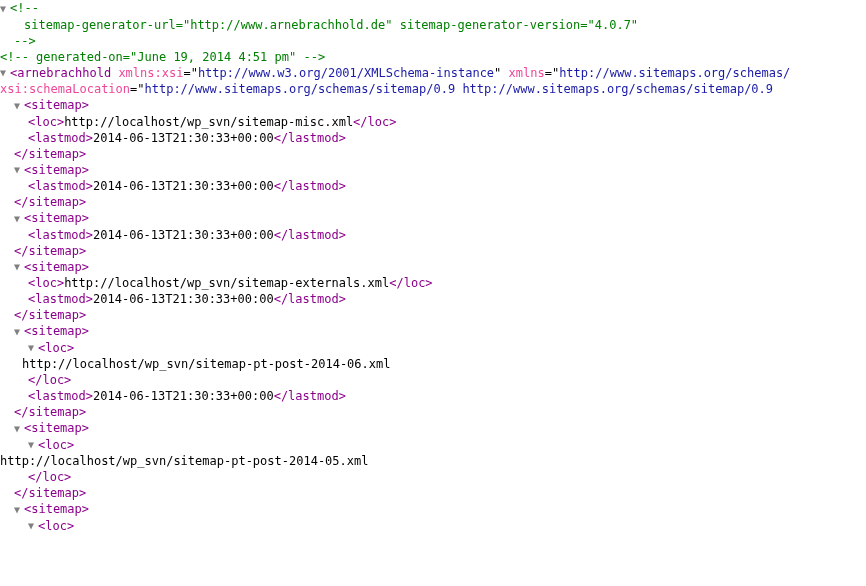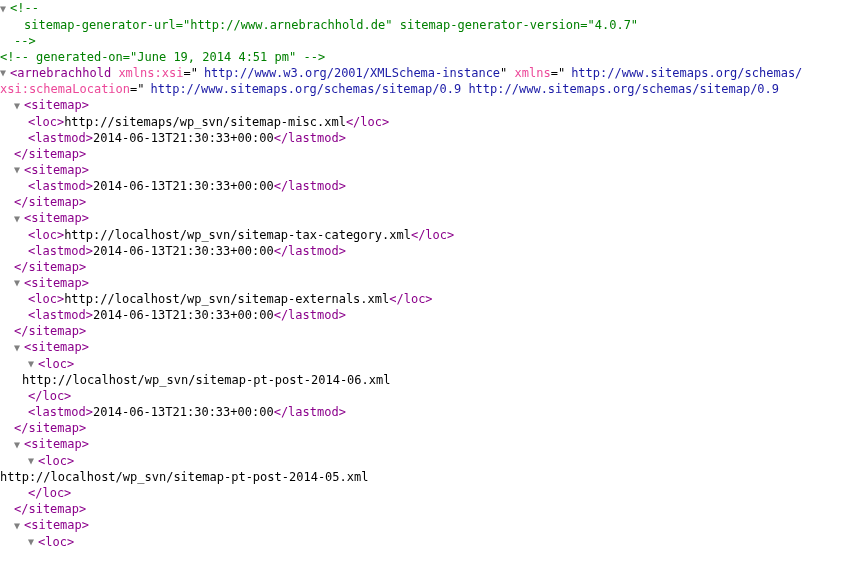--- a/index.html
+++ b/index.html
@@ -21,21 +21,21 @@
       font-size: 10px;
       cursor: pointer;
       vertical-align: middle;
     }
     .indent-0 { padding-left: 0; }
     .indent-1 { padding-left: 14px; }
     .indent-2 { padding-left: 28px; }
     .comment { color: #008000; }
     .purple { color: #8B008B; }
     .attr-name { color: #ec4899; }
-    .attr-val { color: #1A1AA6; margin-left: 6px; }
+    .attr-val { color: #1A1AA6; }
     .black { color: #000; }
   </style>
 </head>
 <body>
 
 <div>
 
   <div class="line indent-0">
     <span class="toggle">▼</span><span class="comment">&lt;!--</span>
   </div>
@@ -57,44 +57,41 @@
   </div>
 
   <div class="line indent-0">
     <span class="attr-name">xsi:schemaLocation</span><span class="black">="</span><span class="attr-val">http://www.sitemaps.org/schemas/sitemap/0.9 http://www.sitemaps.org/schemas/sitemap/0.9</span>
   </div>
 
   <div class="line indent-1">
     <span class="toggle">▼</span><span class="purple">&lt;sitemap&gt;</span>
   </div>
   <div class="line indent-2">
-    <span class="purple">&lt;loc&gt;</span><span class="black">http://sitemaps/wp_svn/sitemap-misc.xml</span><span class="purple">&lt;/loc&gt;</span>
+    <span class="purple">&lt;loc&gt;</span><span class="black">http://localhost/wp_svn/sitemap-misc.xml</span><span class="purple">&lt;/loc&gt;</span>
   </div>
   <div class="line indent-2">
     <span class="purple">&lt;lastmod&gt;</span><span class="black">2014-06-13T21:30:33+00:00</span><span class="purple">&lt;/lastmod&gt;</span>
   </div>
   <div class="line indent-1">
     <span class="purple">&lt;/sitemap&gt;</span>
   </div>
 
   <div class="line indent-1">
     <span class="toggle">▼</span><span class="purple">&lt;sitemap&gt;</span>
   </div>
   <div class="line indent-2">
     <span class="purple">&lt;lastmod&gt;</span><span class="black">2014-06-13T21:30:33+00:00</span><span class="purple">&lt;/lastmod&gt;</span>
   </div>
   <div class="line indent-1">
     <span class="purple">&lt;/sitemap&gt;</span>
   </div>
 
   <div class="line indent-1">
     <span class="toggle">▼</span><span class="purple">&lt;sitemap&gt;</span>
-  </div>
-  <div class="line indent-2">
-    <span class="purple">&lt;loc&gt;</span><span class="black">http://localhost/wp_svn/sitemap-tax-category.xml</span><span class="purple">&lt;/loc&gt;</span>
   </div>
   <div class="line indent-2">
     <span class="purple">&lt;lastmod&gt;</span><span class="black">2014-06-13T21:30:33+00:00</span><span class="purple">&lt;/lastmod&gt;</span>
   </div>
   <div class="line indent-1">
     <span class="purple">&lt;/sitemap&gt;</span>
   </div>
 
   <div class="line indent-1">
     <span class="toggle">▼</span><span class="purple">&lt;sitemap&gt;</span>

